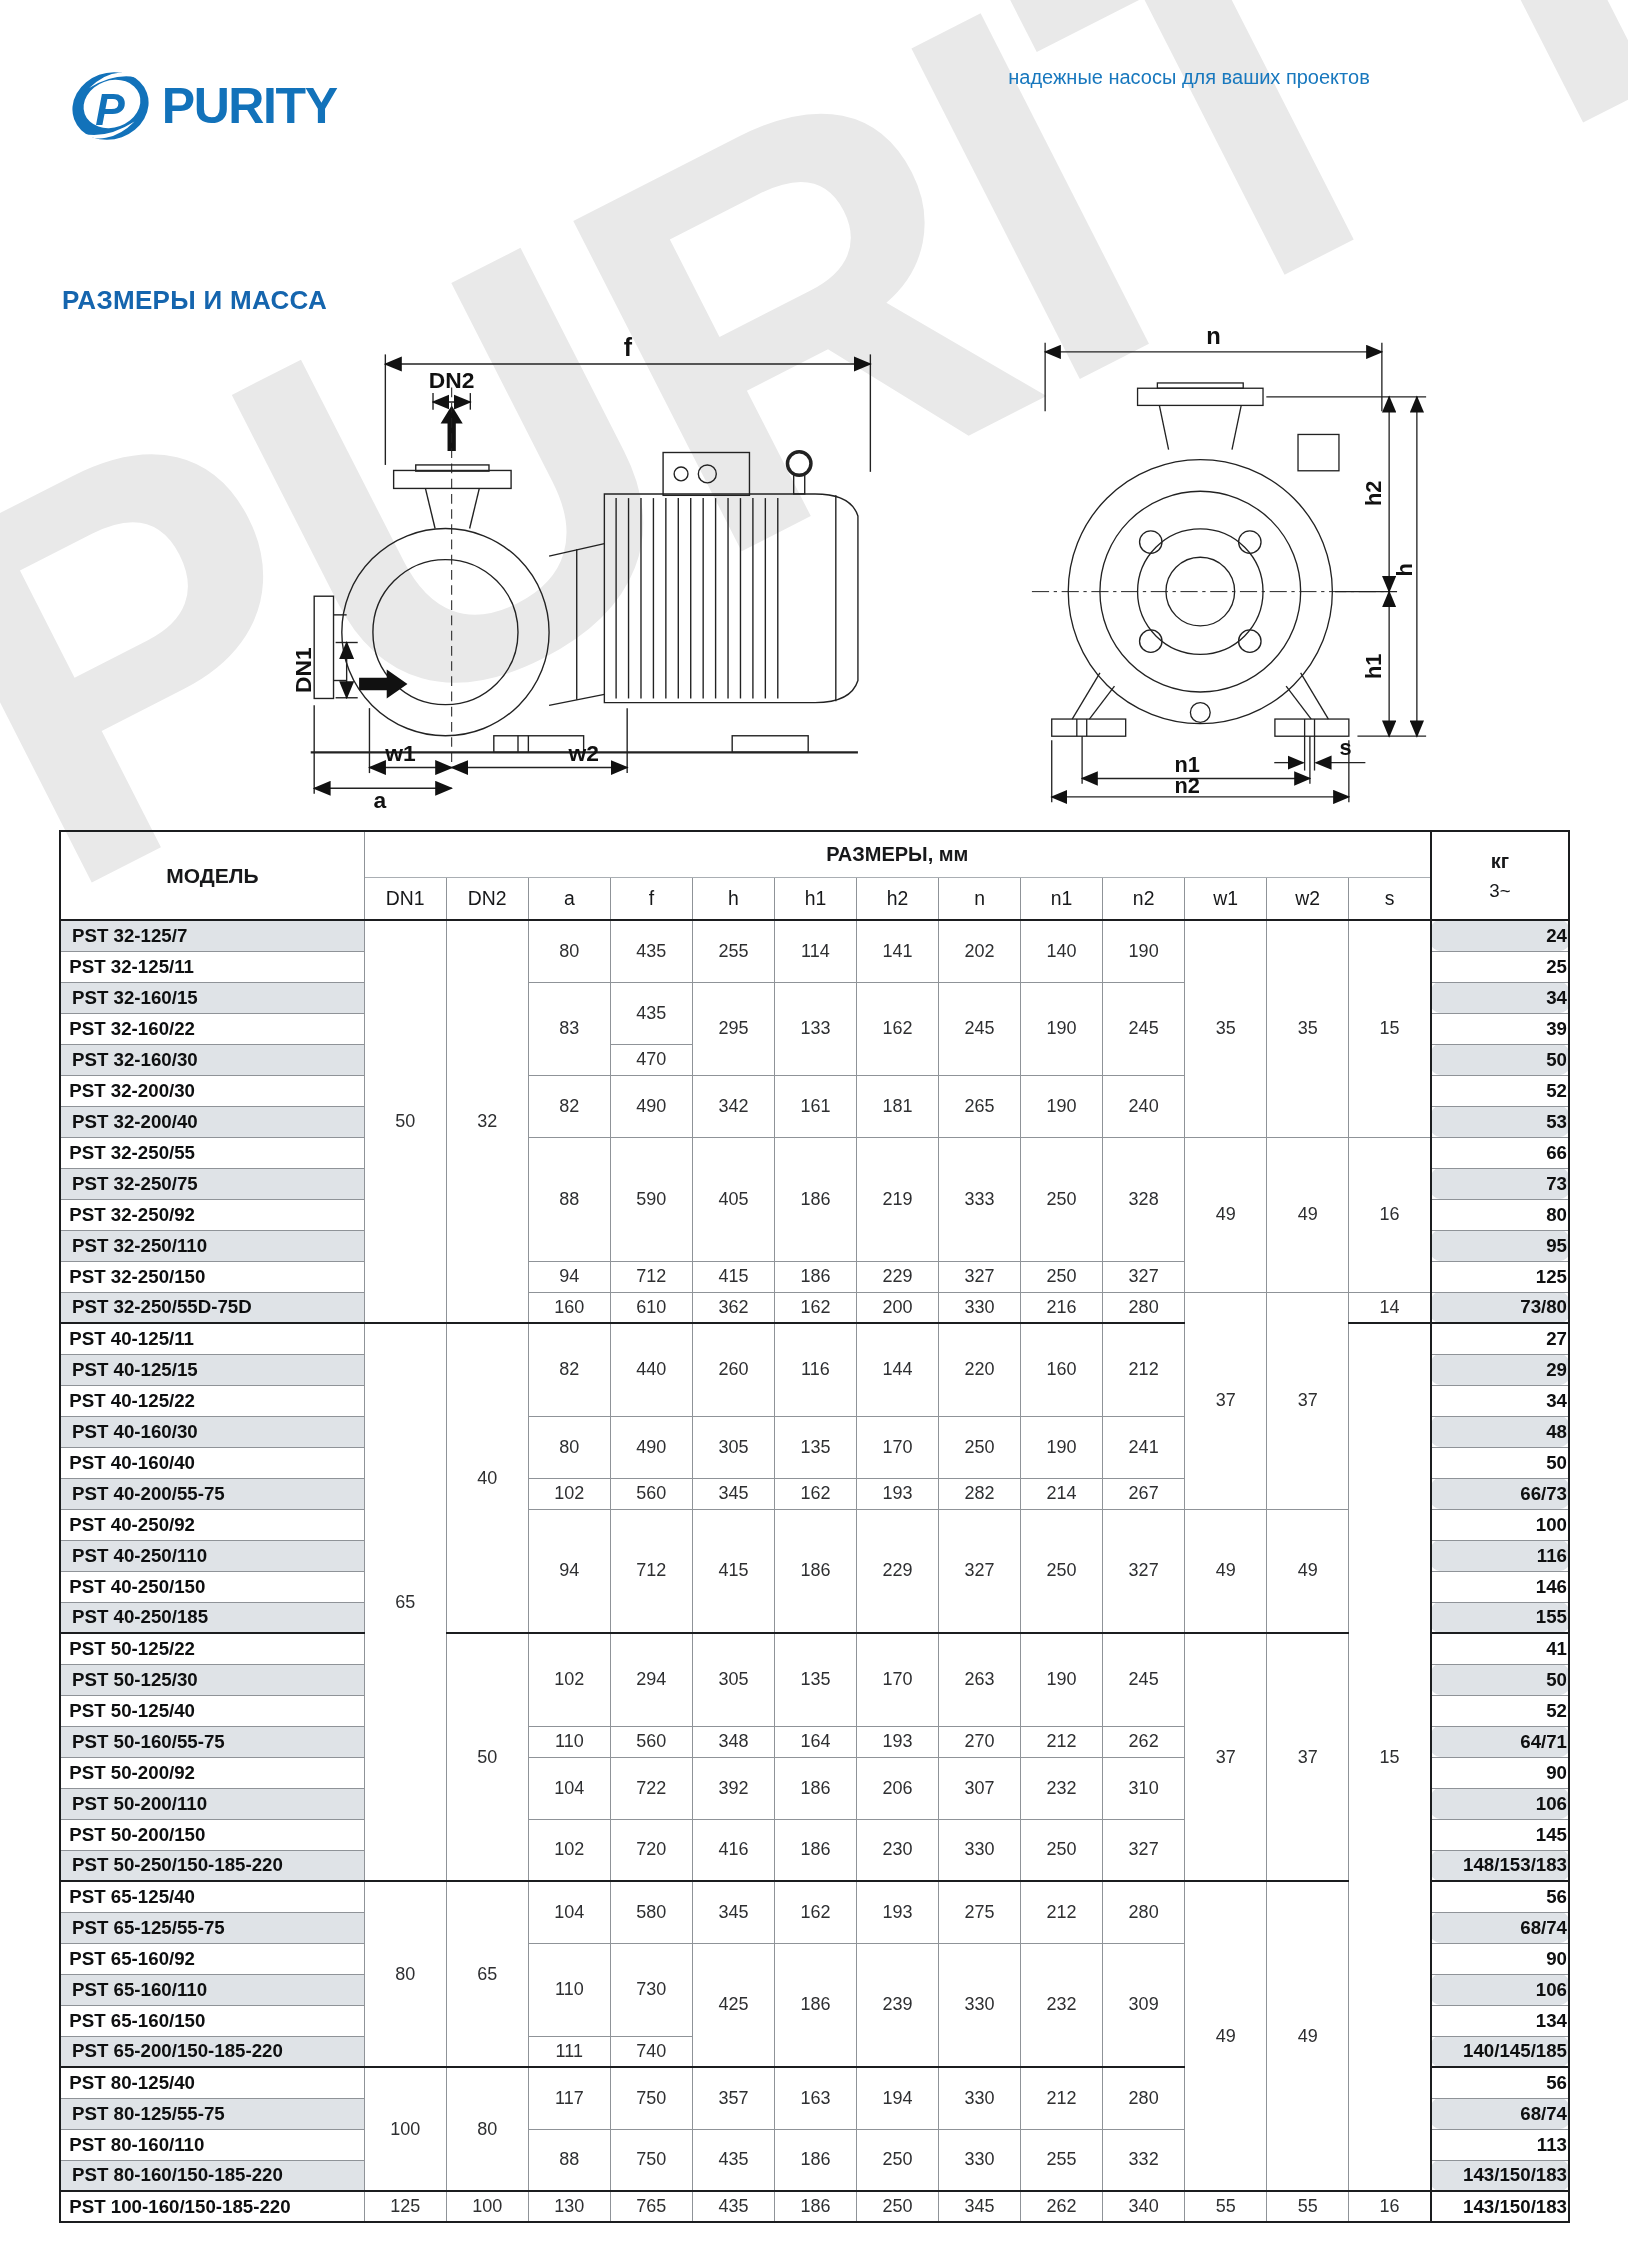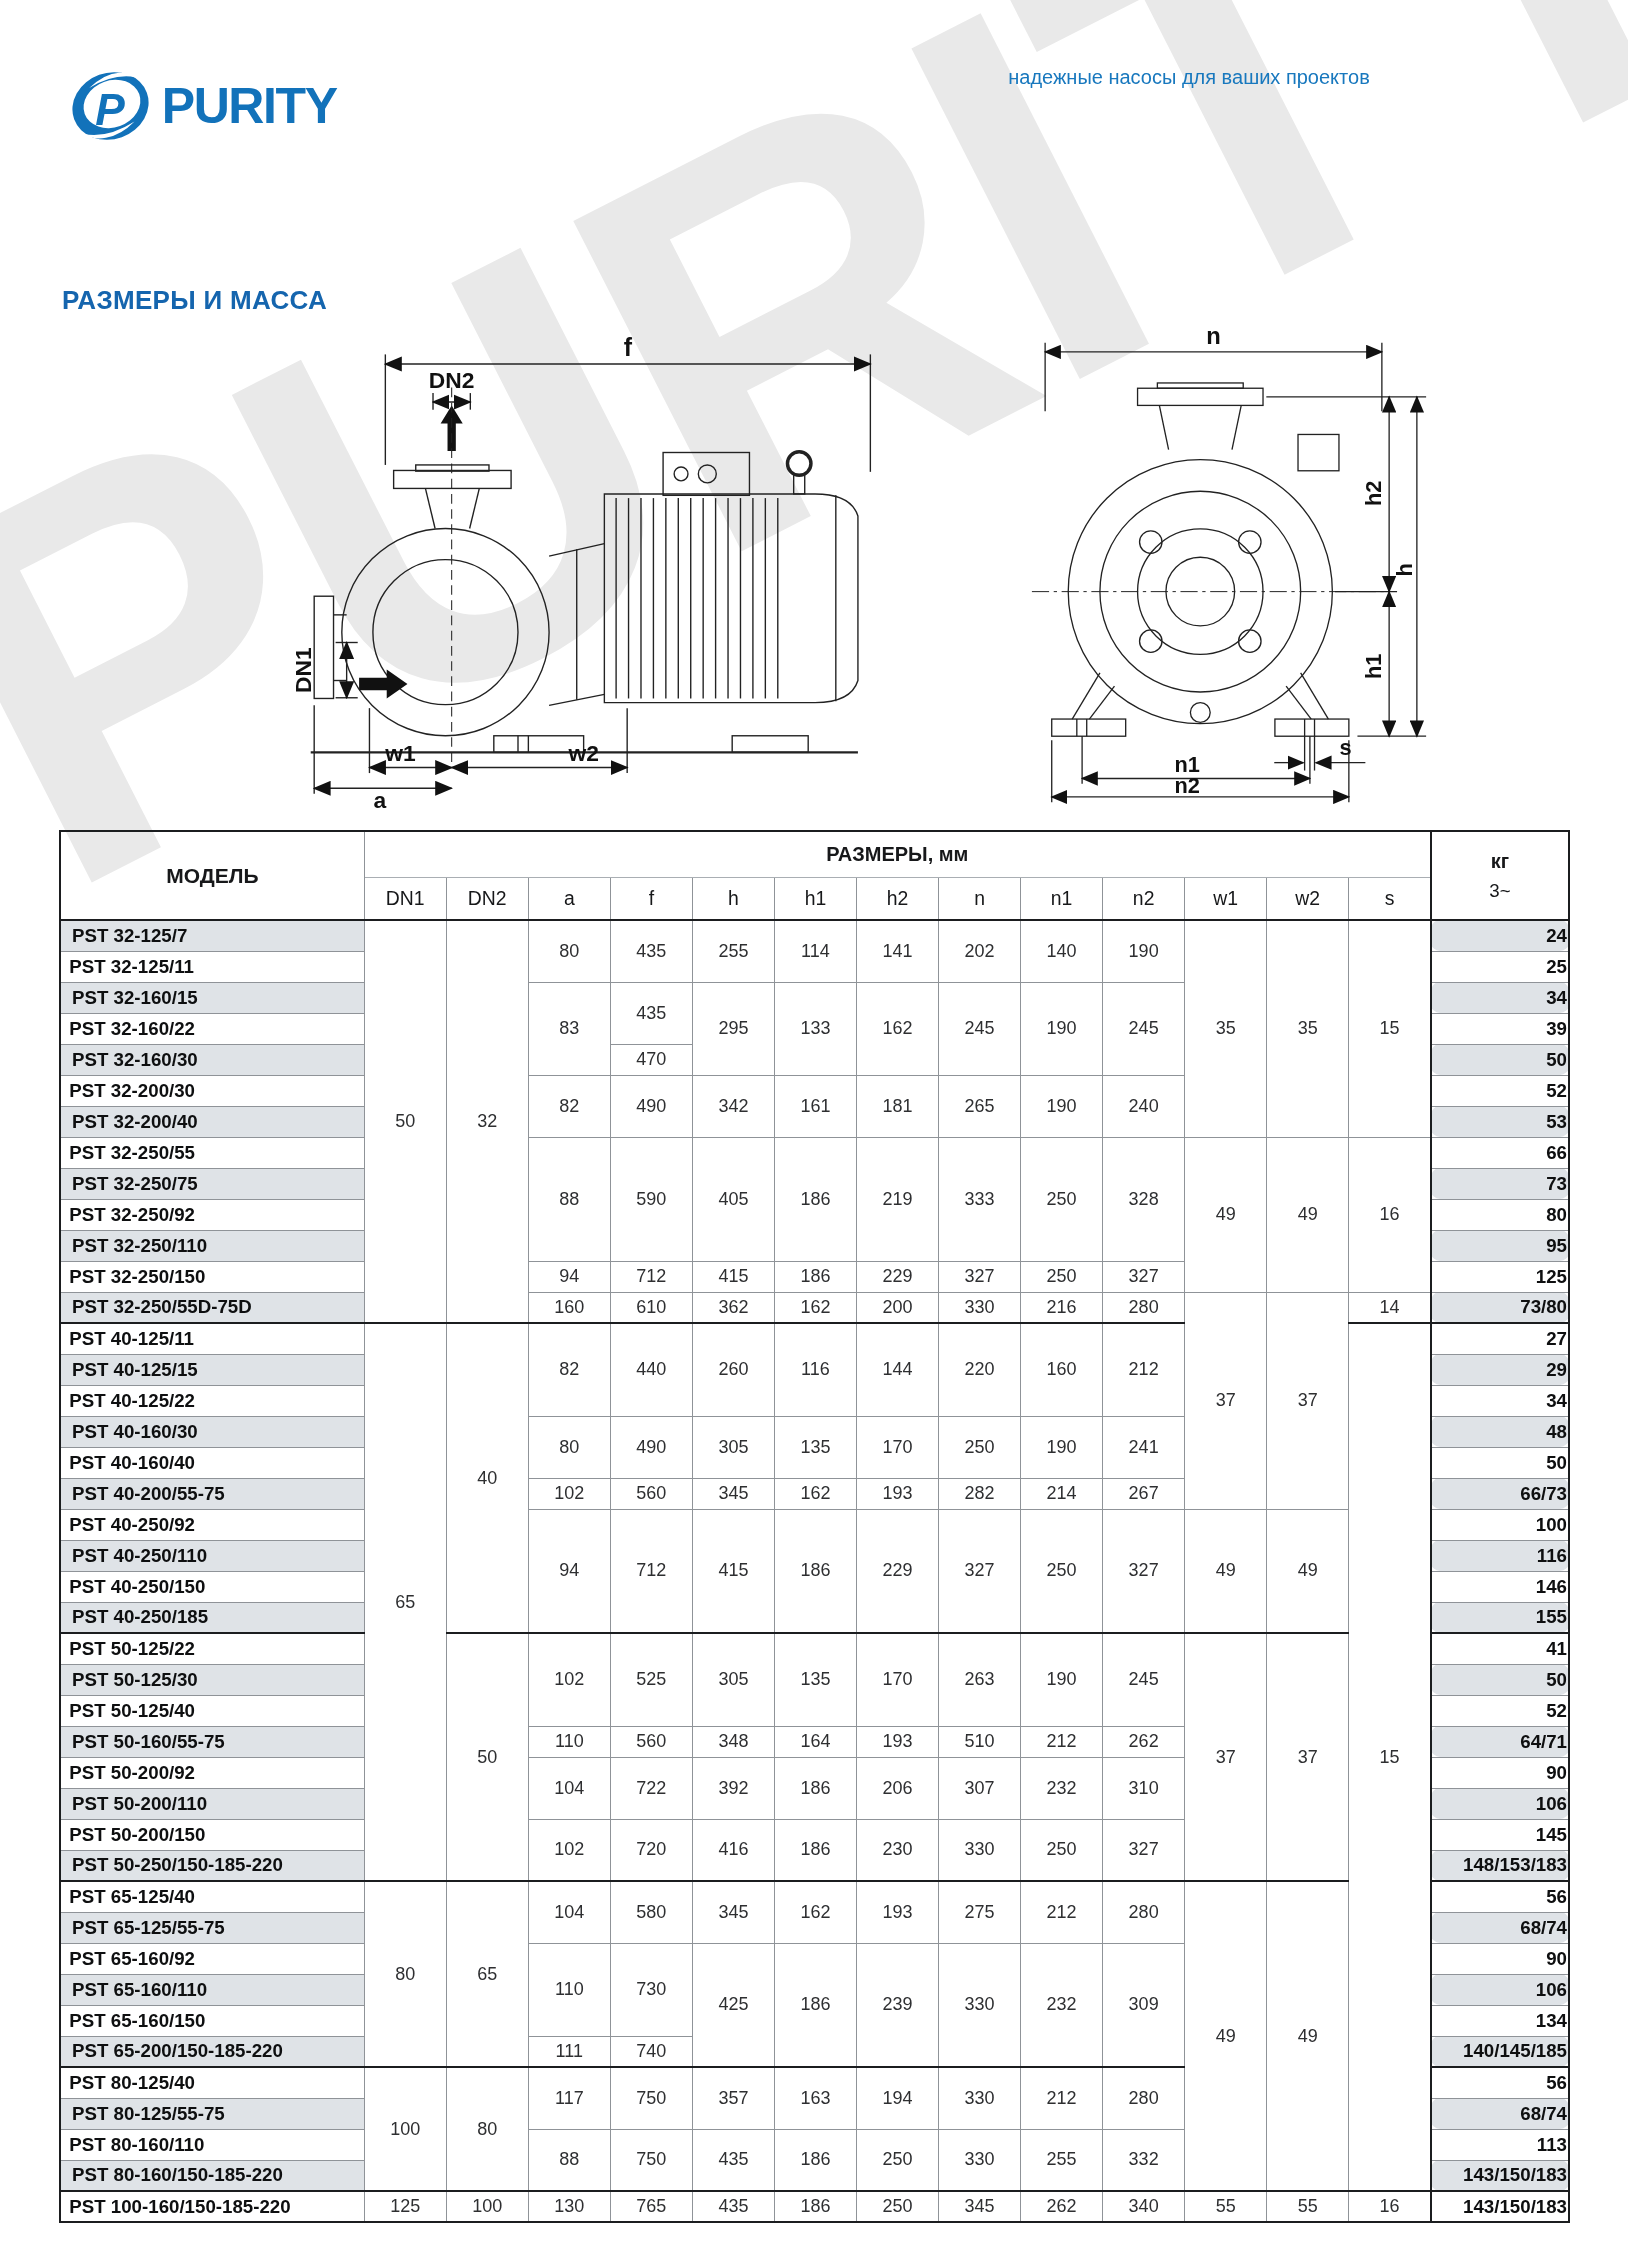--- a/index.html
+++ b/index.html
@@ -447,21 +447,21 @@
           <td class="kg">146</td>
         </tr>
         <tr>
           <td class="model shade ge">PST 40-250/185</td>
           <td class="kg shade ge">155</td>
         </tr>
         <tr>
           <td class="model">PST 50-125/22</td>
           <td class="dim ge" rowspan="8">50</td>
           <td class="dim" rowspan="3">102</td>
-          <td class="dim" rowspan="3">525</td>
+          <td class="dim" rowspan="3">294</td>
           <td class="dim" rowspan="3">305</td>
           <td class="dim" rowspan="3">135</td>
           <td class="dim" rowspan="3">170</td>
           <td class="dim" rowspan="3">263</td>
           <td class="dim" rowspan="3">190</td>
           <td class="dim" rowspan="3">245</td>
           <td class="dim ge" rowspan="8">37</td>
           <td class="dim ge" rowspan="8">37</td>
           <td class="kg">41</td>
         </tr>
@@ -473,21 +473,21 @@
           <td class="model">PST 50-125/40</td>
           <td class="kg">52</td>
         </tr>
         <tr>
           <td class="model shade">PST 50-160/55-75</td>
           <td class="dim">110</td>
           <td class="dim">560</td>
           <td class="dim">348</td>
           <td class="dim">164</td>
           <td class="dim">193</td>
-          <td class="dim">510</td>
+          <td class="dim">270</td>
           <td class="dim">212</td>
           <td class="dim">262</td>
           <td class="kg shade">64/71</td>
         </tr>
         <tr>
           <td class="model">PST 50-200/92</td>
           <td class="dim" rowspan="2">104</td>
           <td class="dim" rowspan="2">722</td>
           <td class="dim" rowspan="2">392</td>
           <td class="dim" rowspan="2">186</td>

